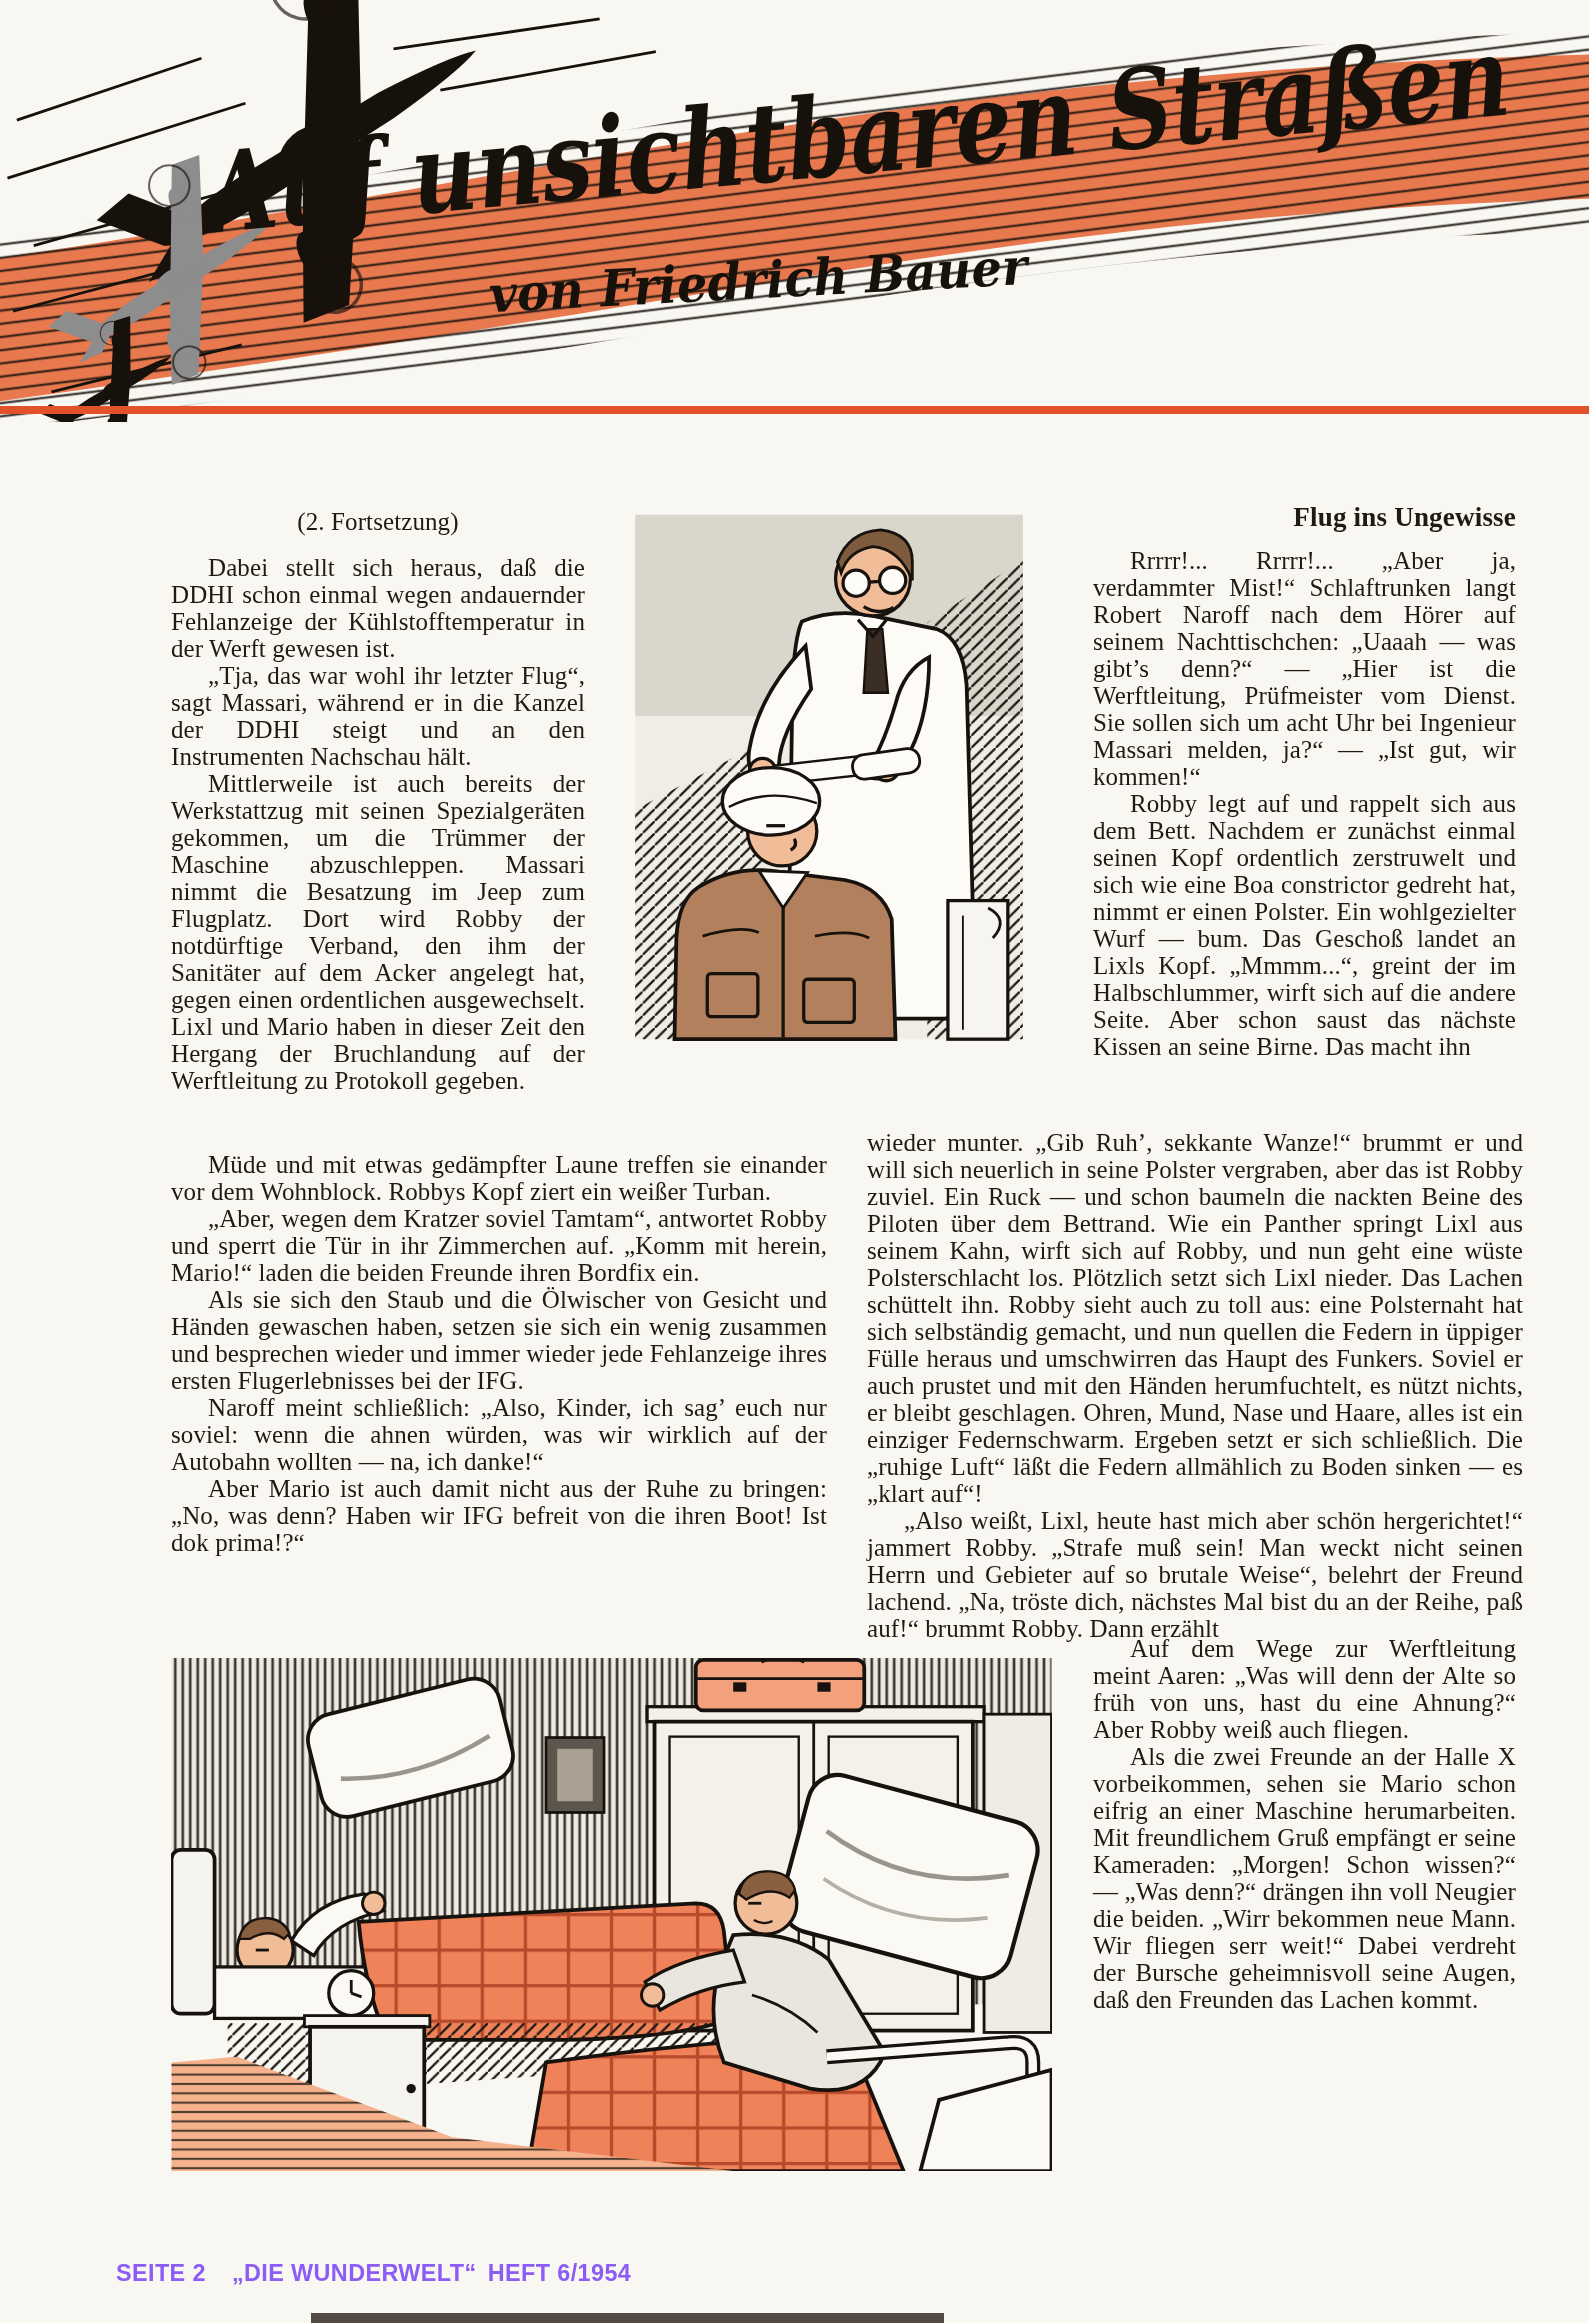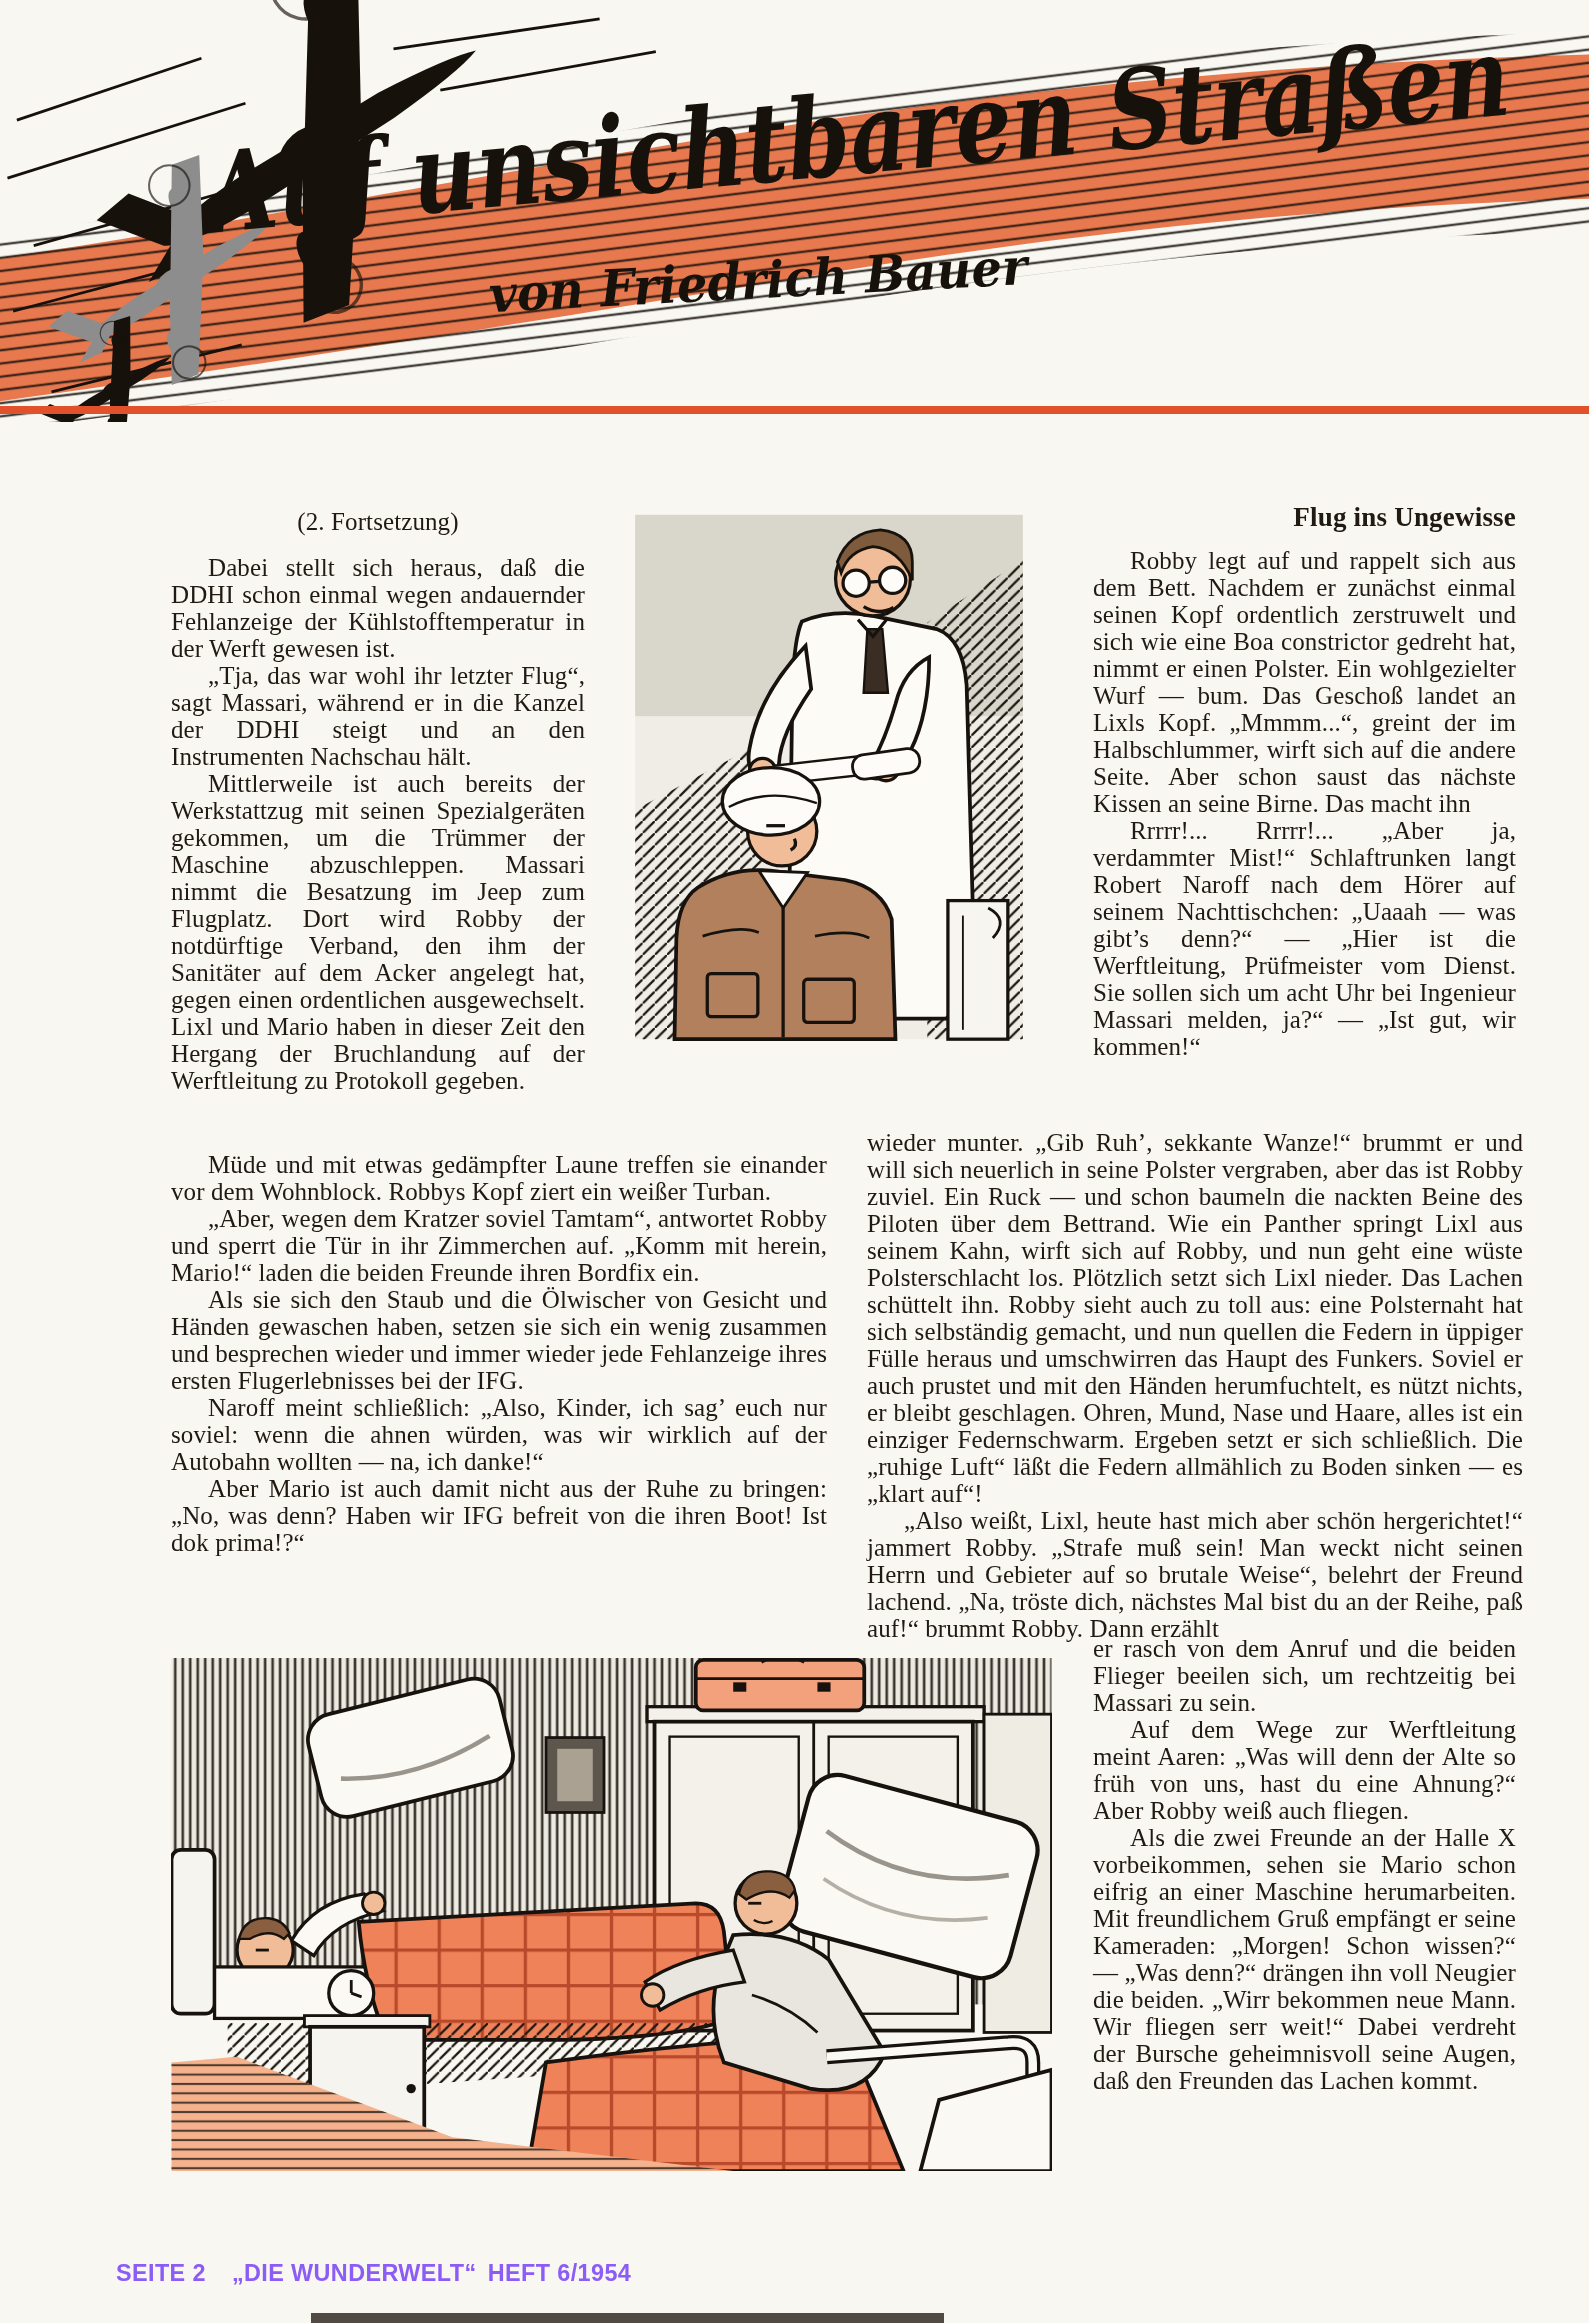--- a/index.html
+++ b/index.html
@@ -151,22 +151,22 @@
 
     <g stroke="#17120d" fill="none">
       <rect x="352" y="462" width="64" height="148" fill="#f7f5ef" stroke-width="3.5"></rect>
       <path d="M395,470 Q418,482 400,502" stroke-width="3"></path>
       <line x1="368" y1="478" x2="368" y2="600" stroke-width="2"></line>
     </g>
   </svg>
 
   <div class="abs col right-narrow">
     <h2>Flug ins Ungewisse</h2>
+    <p>Rrrrr!... Rrrrr!... „Aber ja, verdammter Mist!“ Schlaftrunken langt Robert Naroff nach dem Hörer auf seinem Nachttischchen: „Uaaah — was gibt’s denn?“ — „Hier ist die Werftleitung, Prüfmeister vom Dienst. Sie sollen sich um acht Uhr bei Ingenieur Massari melden, ja?“ — „Ist gut, wir kommen!“</p>
     <p>Robby legt auf und rappelt sich aus dem Bett. Nachdem er zunächst einmal seinen Kopf ordentlich zerstruwelt und sich wie eine Boa constrictor gedreht hat, nimmt er einen Polster. Ein wohlgezielter Wurf — bum. Das Geschoß landet an Lixls Kopf. „Mmmm...“, greint der im Halbschlummer, wirft sich auf die andere Seite. Aber schon saust das nächste Kissen an seine Birne. Das macht ihn</p>
-    <p>Rrrrr!... Rrrrr!... „Aber ja, verdammter Mist!“ Schlaftrunken langt Robert Naroff nach dem Hörer auf seinem Nachttischchen: „Uaaah — was gibt’s denn?“ — „Hier ist die Werftleitung, Prüfmeister vom Dienst. Sie sollen sich um acht Uhr bei Ingenieur Massari melden, ja?“ — „Ist gut, wir kommen!“</p>
   </div>
 
   <div class="abs col left-wide">
     <p>Müde und mit etwas gedämpfter Laune treffen sie einander vor dem Wohnblock. Robbys Kopf ziert ein weißer Turban.</p>
     <p>„Aber, wegen dem Kratzer soviel Tamtam“, antwortet Robby und sperrt die Tür in ihr Zimmerchen auf. „Komm mit herein, Mario!“ laden die beiden Freunde ihren Bordfix ein.</p>
     <p>Als sie sich den Staub und die Ölwischer von Gesicht und Händen gewaschen haben, setzen sie sich ein wenig zusammen und besprechen wieder und immer wieder jede Fehlanzeige ihres ersten Flugerlebnisses bei der IFG.</p>
     <p>Naroff meint schließlich: „Also, Kinder, ich sag’ euch nur soviel: wenn die ahnen würden, was wir wirklich auf der Autobahn wollten — na, ich danke!“</p>
     <p>Aber Mario ist auch damit nicht aus der Ruhe zu bringen: „No, was denn? Haben wir IFG befreit von die ihren Boot! Ist dok prima!?“</p>
   </div>
 
@@ -264,21 +264,20 @@
       <path d="M920,548 L920,432 Q920,408 894,411 L700,426" fill="none" stroke="#17120d" stroke-width="16"></path>
       <path d="M920,548 L920,432 Q920,408 894,411 L700,426" fill="none" stroke="#fbf9f4" stroke-width="9"></path>
       <polygon points="820,472 940,440 940,548 800,548" fill="#fbf9f4" stroke="#17120d" stroke-width="4"></polygon>
     </g>
 
     <polygon points="0,432 70,426 300,512 600,548 0,548" fill="#f5b28c"></polygon>
     <polygon points="0,432 70,426 300,512 600,548 0,548" fill="url(#hs)" opacity=".8"></polygon>
   </svg>
 
   <div class="abs col right-bottom">
-    <p class="noindent">er rasch von dem Anruf und die beiden Flieger beeilen sich, um rechtzeitig bei Massari zu sein.</p>
     <p>Auf dem Wege zur Werftleitung meint Aaren: „Was will denn der Alte so früh von uns, hast du eine Ahnung?“ Aber Robby weiß auch fliegen.</p>
     <p>Als die zwei Freunde an der Halle X vorbeikommen, sehen sie Mario schon eifrig an einer Maschine herumarbeiten. Mit freundlichem Gruß empfängt er seine Kameraden: „Morgen! Schon wissen?“ — „Was denn?“ drängen ihn voll Neugier die beiden. „Wirr bekommen neue Mann. Wir fliegen serr weit!“ Dabei verdreht der Bursche geheimnisvoll seine Augen, daß den Freunden das Lachen kommt.</p>
   </div>
 
   <div class="abs footer">
     <span class="gap-lg">SEITE 2</span><span class="gap-sm">„DIE WUNDERWELT“</span><span>HEFT 6/1954</span>
   </div>
 
   <div class="abs bottom-bar"></div>
 </div>

